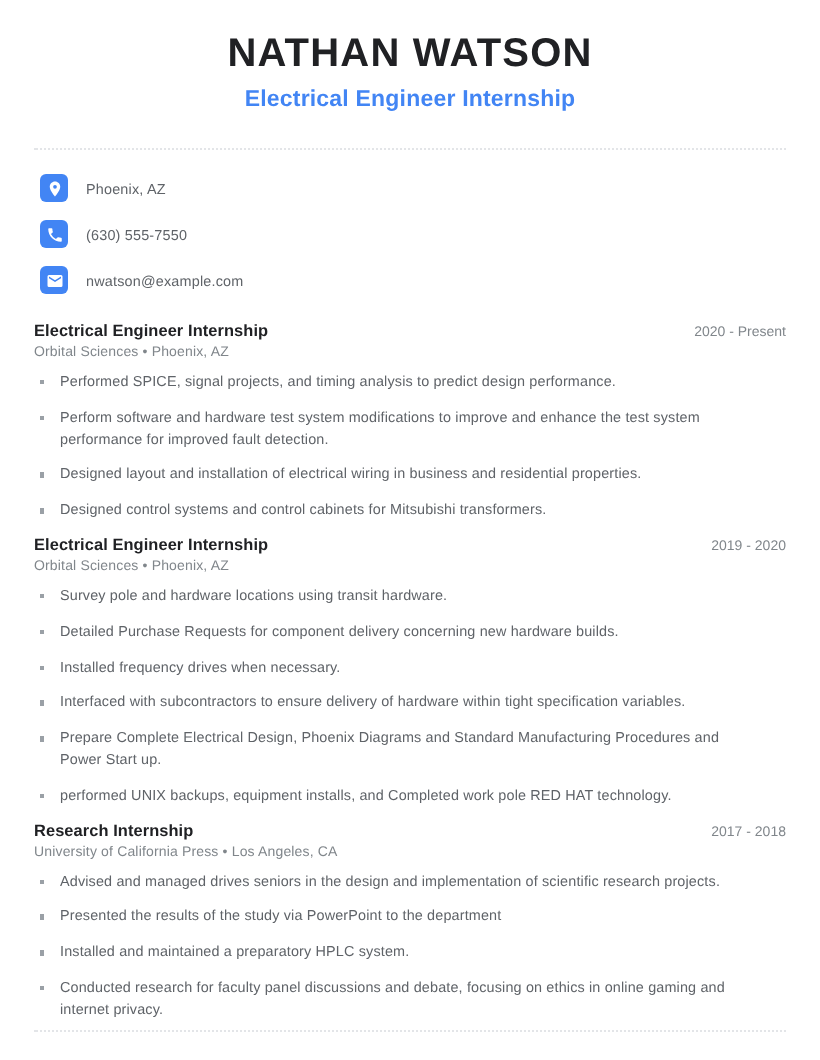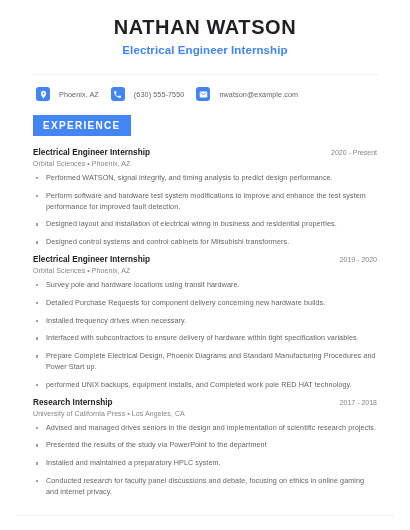--- a/index.html
+++ b/index.html
@@ -14,21 +14,21 @@
     font-family: "Liberation Sans", sans-serif;
     color: #3c4043;
     -webkit-font-smoothing: antialiased;
   }
 
   .page {
     width: 410px;
     height: 462px;
     position: relative;
     box-sizing: border-box;
-    padding: 0 33px;
+    padding: 0 17px;
   }
 
   
   .header {
     padding-top: 16px;
     text-align: center;
   }
   .full-name {
     font-size: 20px;
     font-weight: bold;
@@ -49,22 +49,23 @@
     height: 0;
     border-top: 1px dotted #e3e5e8;
     margin: 0;
   }
   .divider-top { margin-top: 18px; }
 
   
   .contact-list {
     margin-top: 12px;
     display: flex;
-    flex-direction: row;
+    flex-direction: column;
     gap: 9px;
+    justify-content: flex-end;
   }
   .contact-row {
     display: flex;
     align-items: center;
     gap: 9px;
     padding-left: 3px;
   }
   .contact-badge {
     width: 14px;
     height: 14px;
@@ -191,32 +192,31 @@
         <svg width="9" height="9" viewBox="0 0 24 24" fill="#ffffff">
           <path d="M20 4H4a2 2 0 0 0-2 2v12a2 2 0 0 0 2 2h16a2 2 0 0 0 2-2V6a2 2 0 0 0-2-2zm0 4.2-8 5-8-5V6l8 5 8-5v2.2z"></path>
         </svg>
       </span>
       <span class="contact-text">nwatson@example.com</span>
     </div>
 
   </div>
 
   <div class="section">
-    <div class="section-badge">EXPERIENCE</div>
 
     <div class="entries">
 
       <div class="entry">
         <div class="entry-head">
           <span class="entry-role">Electrical Engineer Internship</span>
           <span class="entry-dates">2020 - Present</span>
         </div>
         <div class="entry-org">Orbital Sciences  •  Phoenix, AZ</div>
         <ul class="bullets">
-          <li>Performed WATSON, signal integrity, and timing analysis to predict design performance.</li>
+          <li>Performed SPICE, signal projects, and timing analysis to predict design performance.</li>
           <li>Perform software and hardware test system modifications to improve and enhance the test system performance for improved fault detection.</li>
           <li>Designed layout and installation of electrical wiring in business and residential properties.</li>
           <li>Designed control systems and control cabinets for Mitsubishi transformers.</li>
         </ul>
       </div>
 
       <div class="entry">
         <div class="entry-head">
           <span class="entry-role">Electrical Engineer Internship</span>
           <span class="entry-dates">2019 - 2020</span>

